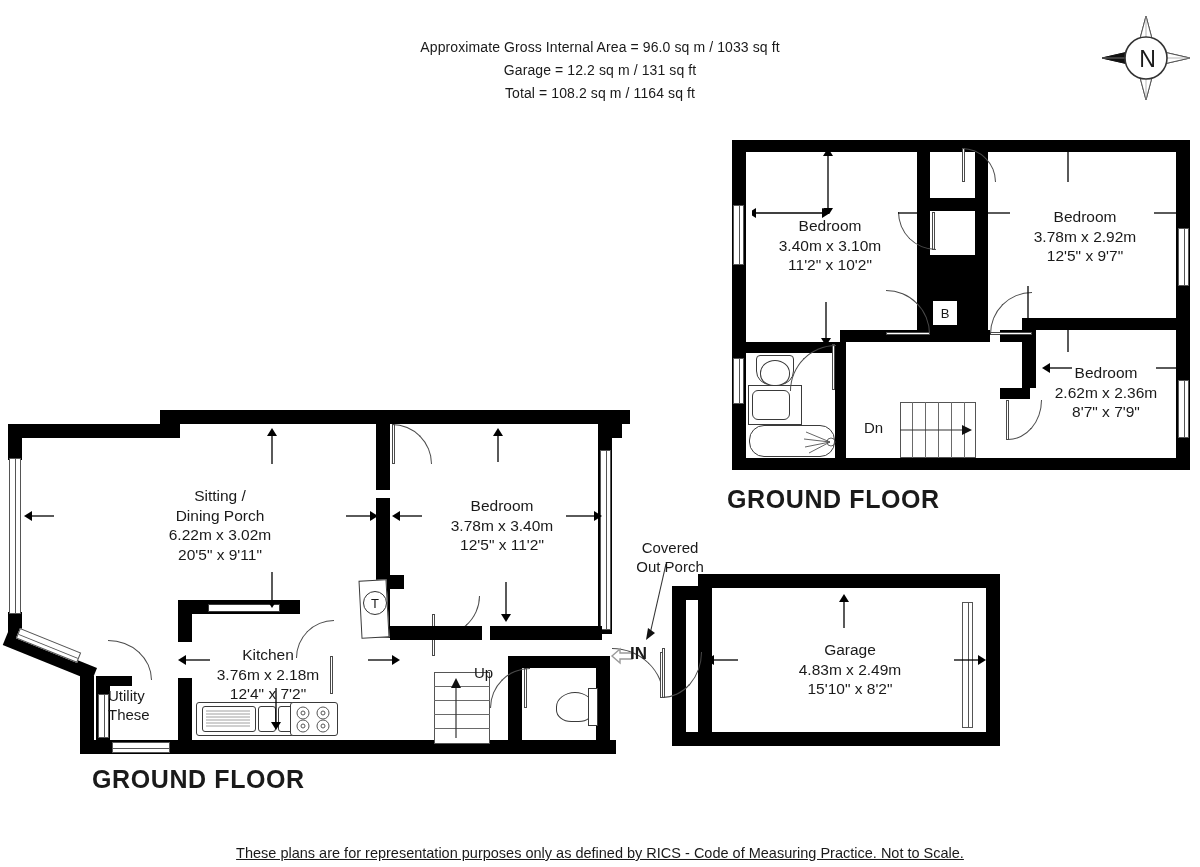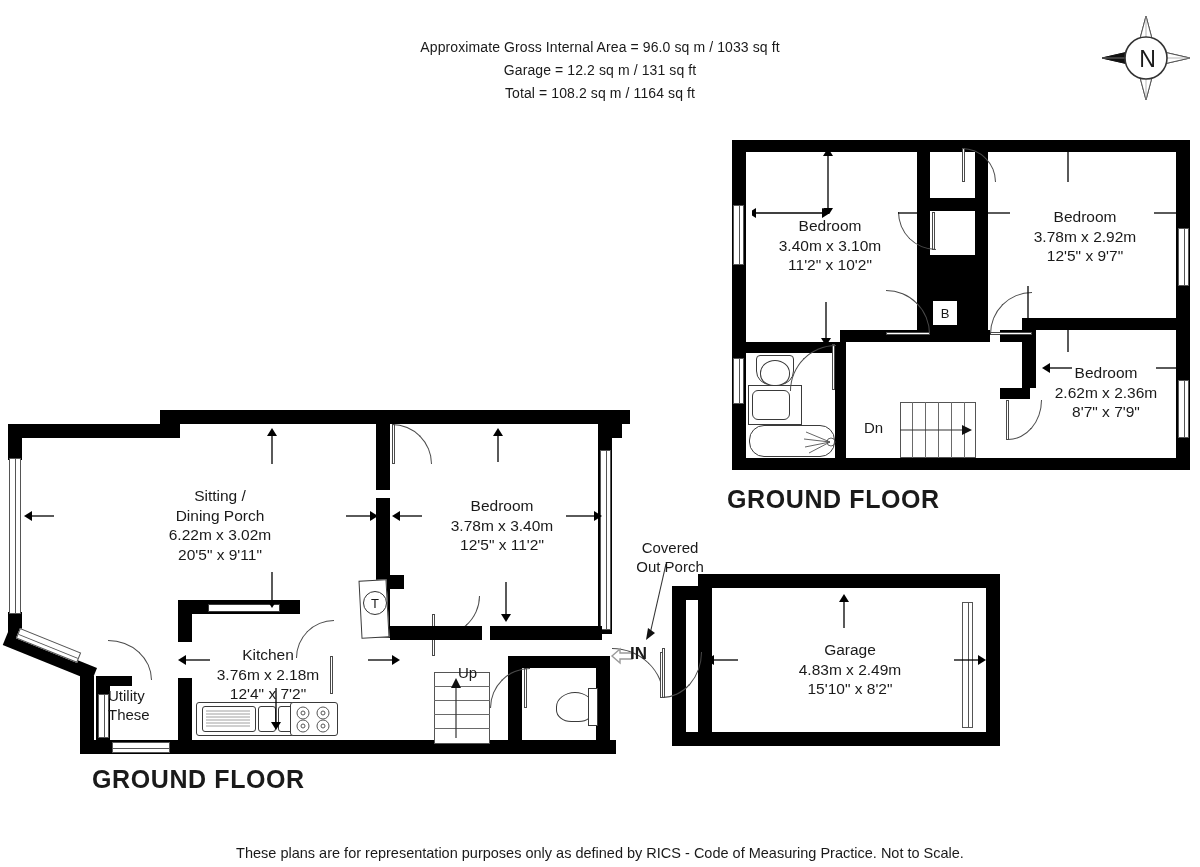--- a/index.html
+++ b/index.html
@@ -62,20 +62,21 @@
     white-space: nowrap;
   }
 
   .footer-block {
     position: absolute;
     left: 0; top: 843px;
     width: 1200px;
     text-align: center;
     font-size: 14.5px;
     line-height: 21px;
+    text-decoration: underline;
   }
 
   
   .wall {            
     position: absolute;
     background: #000000;
   }
   .thin {            
     position: absolute;
     border: 1px solid #3a3a3a;
@@ -408,21 +409,21 @@
 
     <div class="stair-box" style="left:434px; top:672px; width:56px; height:72px;"></div>
     <div class="hairline" style="left:434px; top:686px; width:56px; height:1px;"></div>
     <div class="hairline" style="left:434px; top:700px; width:56px; height:1px;"></div>
     <div class="hairline" style="left:434px; top:714px; width:56px; height:1px;"></div>
     <div class="hairline" style="left:434px; top:728px; width:56px; height:1px;"></div>
     <svg class="abs" style="left:446px; top:676px;" width="20" height="66">
       <line x1="10" y1="62" x2="10" y2="12" stroke="#333" stroke-width="1.2"></line>
       <polygon points="5,12 15,12 10,2" fill="#111"></polygon>
     </svg>
-    <div class="small-label" style="left:458px; top:663px;">Up</div>
+    <div class="small-label" style="left:474px; top:663px;">Up</div>
 
     <div class="wall" style="left:508px; top:656px; width:14px; height:86px;"></div>
     <div class="wall" style="left:596px; top:656px; width:14px; height:86px;"></div>
     <div class="wall" style="left:508px; top:656px; width:102px; height:12px;"></div>
     <div class="thin" style="left:556px; top:692px; width:38px; height:30px; border-radius:50% 50% 40% 40%;"></div>
     <div class="thin" style="left:588px; top:688px; width:10px; height:38px;"></div>
     <div class="leafv" style="left:524px; top:668px; width:3px; height:40px;"></div>
     <div class="swing sw-tl" style="left:490px; top:668px; width:40px; height:40px;"></div>
 
     <div class="swing sw-tr" style="left:612px; top:648px; width:52px; height:50px;"></div>

